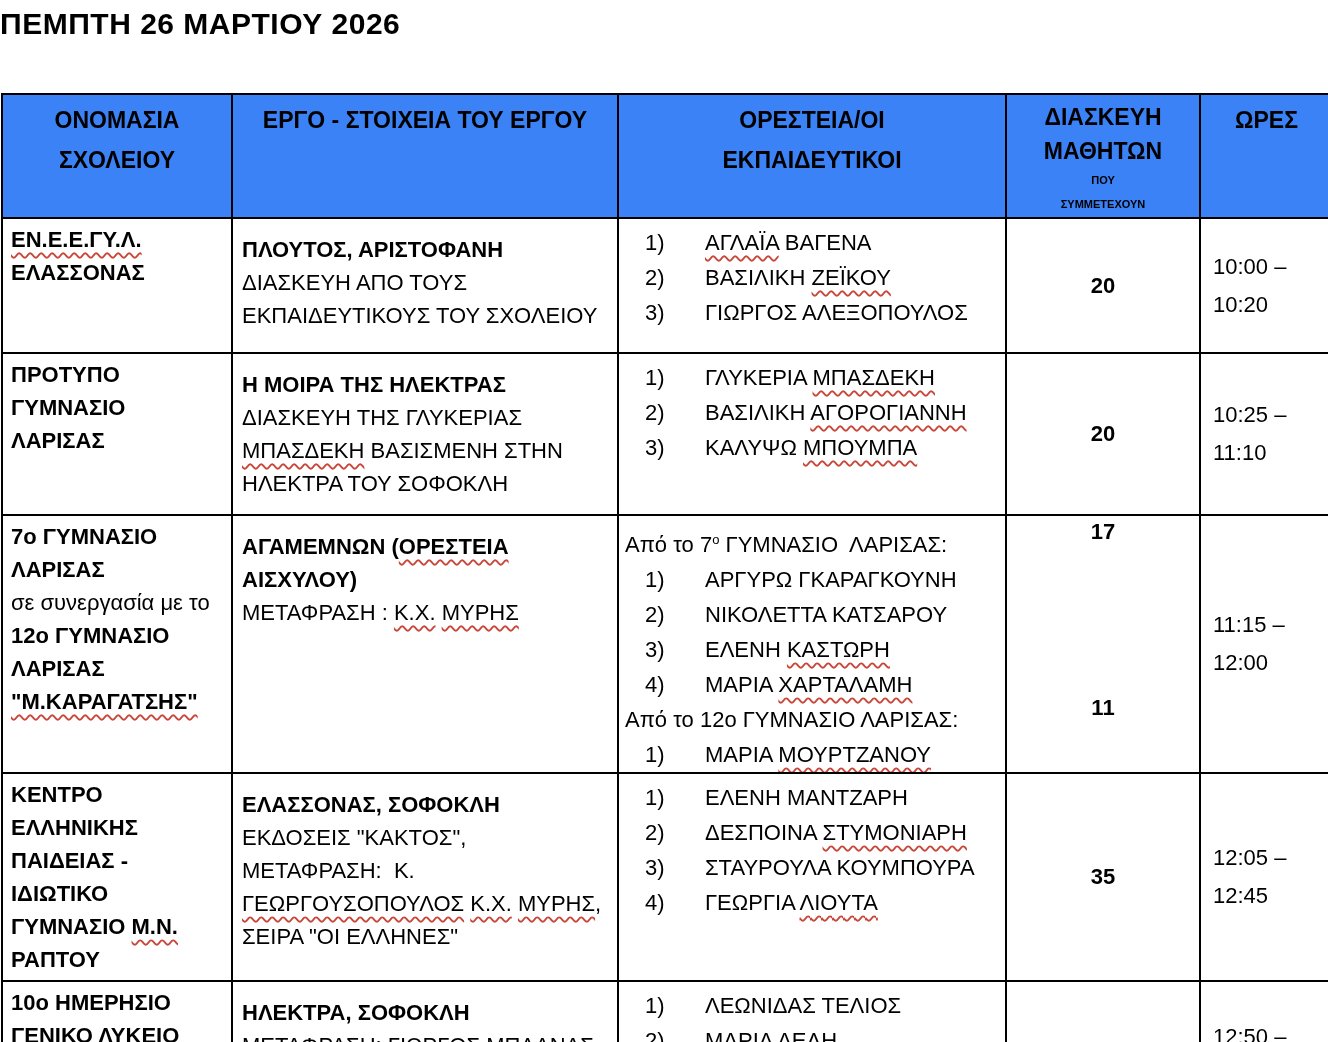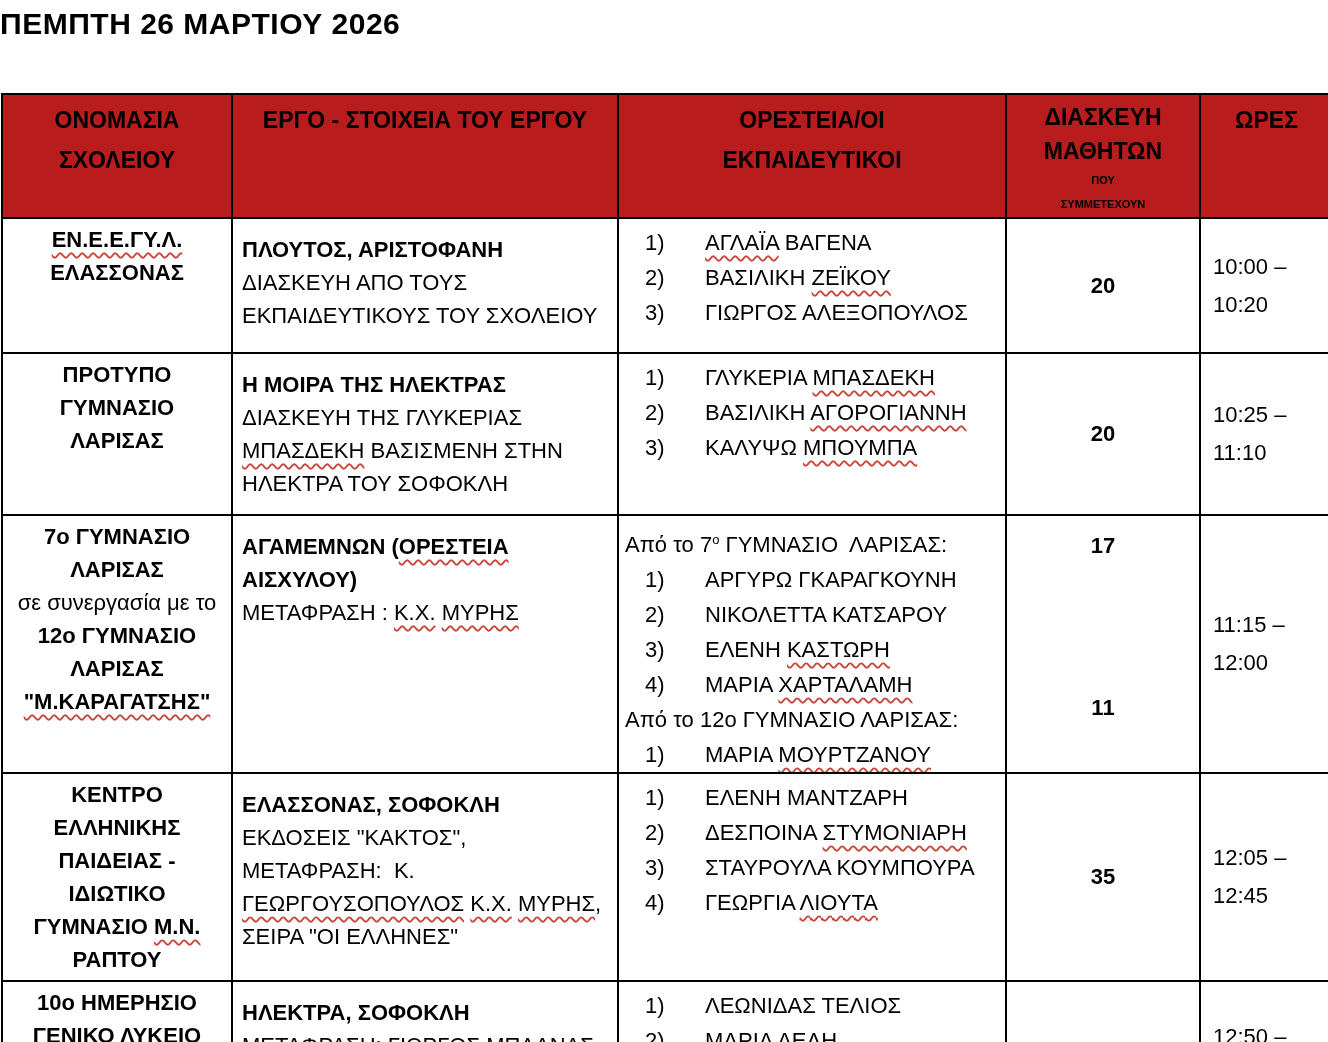--- a/index.html
+++ b/index.html
@@ -14,34 +14,34 @@
   }
   table.schedule {
     border-collapse:collapse; table-layout:fixed; width:1330px;
     margin-top:50px; margin-left:1px;
   }
   th, td { border:2px solid #000; vertical-align:top; overflow:hidden; }
   td.hours-cell, th.hours-head { border-right:none; }
 
   thead tr { height:119px; }
   thead th {
-    background:#b91c1c; font-weight:bold; font-size:23px;
+    background:#3b82f6; font-weight:bold; font-size:23px;
     text-align:center; padding-top:5px; line-height:40px; vertical-align:top;
   }
   thead th .hline.tight { line-height:34px; }
   thead th .subhead { font-size:11px; line-height:24px; font-weight:bold; }
 
   tr.r0 { height:135px; }
   tr.r1 { height:134px; }
   tr.r2 { height:250px; }
   tr.r3 { height:201px; }
   tr.r4 { height:150px; }
 
   td { font-size:22px; }
-  .school-cell { padding:4px 8px; line-height:33px;text-align:center; }
+  .school-cell { padding:4px 8px; line-height:33px; }
   .work-cell   { padding:14px 9px; line-height:33px; }
   .para { white-space:pre-wrap; }
   .b { font-weight:bold; }
   .sup { vertical-align:super; font-size:13px; }
   .sq {
     text-decoration:underline; text-decoration-style:wavy;
     text-decoration-color:#c9473a; text-decoration-thickness:2px;
     text-underline-offset:5px; text-decoration-skip-ink:none;
   }
   .teachers-cell { padding:6px 6px 0 6px; line-height:35px; }
@@ -149,21 +149,21 @@
         <td class="teachers-cell">
           <div class="tline group"><span class="names"><span>Από το 7</span><span class="sup">ο</span><span> ΓΥΜΝΑΣΙΟ  ΛΑΡΙΣΑΣ:</span></span></div>
           <div class="tline item"><span class="num">1)</span><span class="names"><span>ΑΡΓΥΡΩ ΓΚΑΡΑΓΚΟΥΝΗ</span></span></div>
           <div class="tline item"><span class="num">2)</span><span class="names"><span>ΝΙΚΟΛΕΤΤΑ ΚΑΤΣΑΡΟΥ</span></span></div>
           <div class="tline item"><span class="num">3)</span><span class="names"><span>ΕΛΕΝΗ </span><span class="sq">ΚΑΣΤΩΡΗ</span></span></div>
           <div class="tline item"><span class="num">4)</span><span class="names"><span>ΜΑΡΙΑ </span><span class="sq">ΧΑΡΤΑΛΑΜΗ</span></span></div>
           <div class="tline group"><span class="names"><span>Από το 12ο ΓΥΜΝΑΣΙΟ ΛΑΡΙΣΑΣ:</span></span></div>
           <div class="tline item"><span class="num">1)</span><span class="names"><span>ΜΑΡΙΑ </span><span class="sq">ΜΟΥΡΤΖΑΝΟΥ</span></span></div>
         </td>
         <td class="count-cell">
-          <span class="count-abs" style="top: 17px;">17</span>
+          <span class="count-abs" style="top: 3px;">17</span>
           <span class="count-abs" style="top: 179px;">11</span>
         </td>
         <td class="hours-cell">
           <div class="hline">11:15 –</div>
           <div class="hline">12:00</div>
         </td>
       </tr>
       <tr class="r3">
         <td class="school-cell">
           <div class="para"><span class="b">ΚΕΝΤΡΟ ΕΛΛΗΝΙΚΗΣ ΠΑΙΔΕΙΑΣ - ΙΔΙΩΤΙΚΟ ΓΥΜΝΑΣΙΟ </span><span class="b sq">Μ.Ν.</span><span class="b"> ΡΑΠΤΟΥ</span></div>

